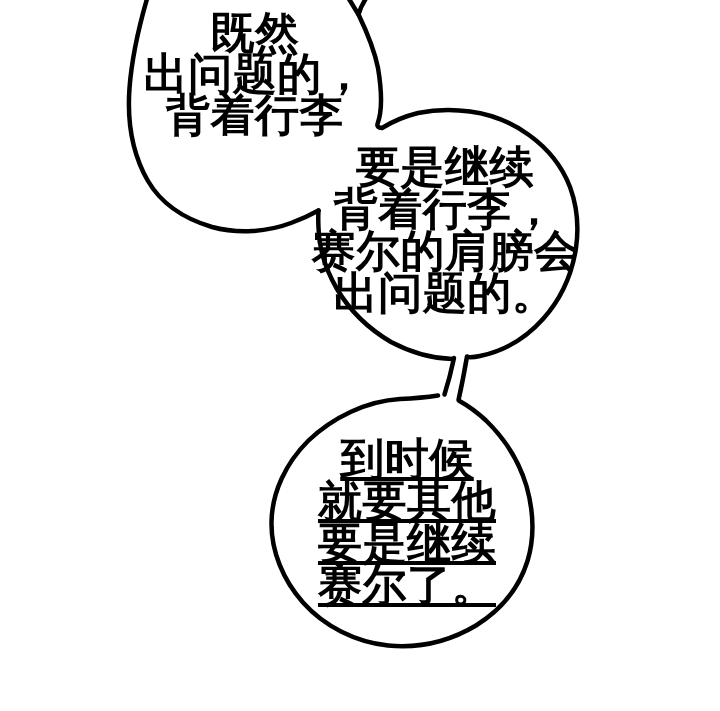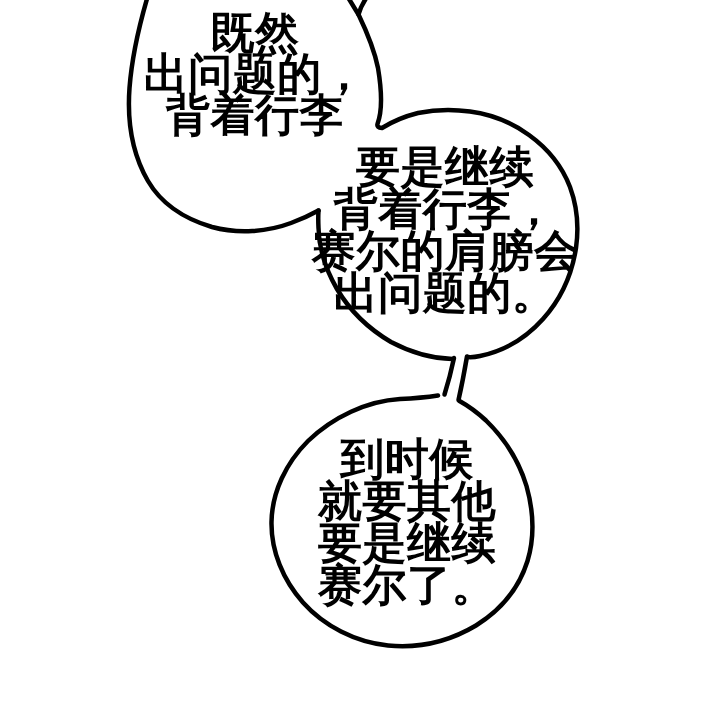--- a/index.html
+++ b/index.html
@@ -24,21 +24,21 @@
     width: 300px;
     text-align: center;
     font-weight: 700;
     font-size: 44px;
     color: var(--ink);
     letter-spacing: 0.5px;
     white-space: nowrap;
   }
   .bt-1 { left: 105px; top: 12px;  line-height: 41px; }
   .bt-2 { left: 295px; top: 146px; line-height: 42px; }
-  .bt-3 { left: 257px; top: 438px; line-height: 42px; }
+  .bt-3 { left: 257px; top: 438px; line-height: 42px; text-decoration: underline; }
 </style>
 </head>
 <body>
 
 <div class="stage">
 
   <svg viewBox="0 0 720 711" fill="none" stroke="currentColor" stroke-width="4.5" stroke-linecap="round" stroke-linejoin="round">
 
     <path d="M 149,-8
          C 140,22 132,55 129.5,88

